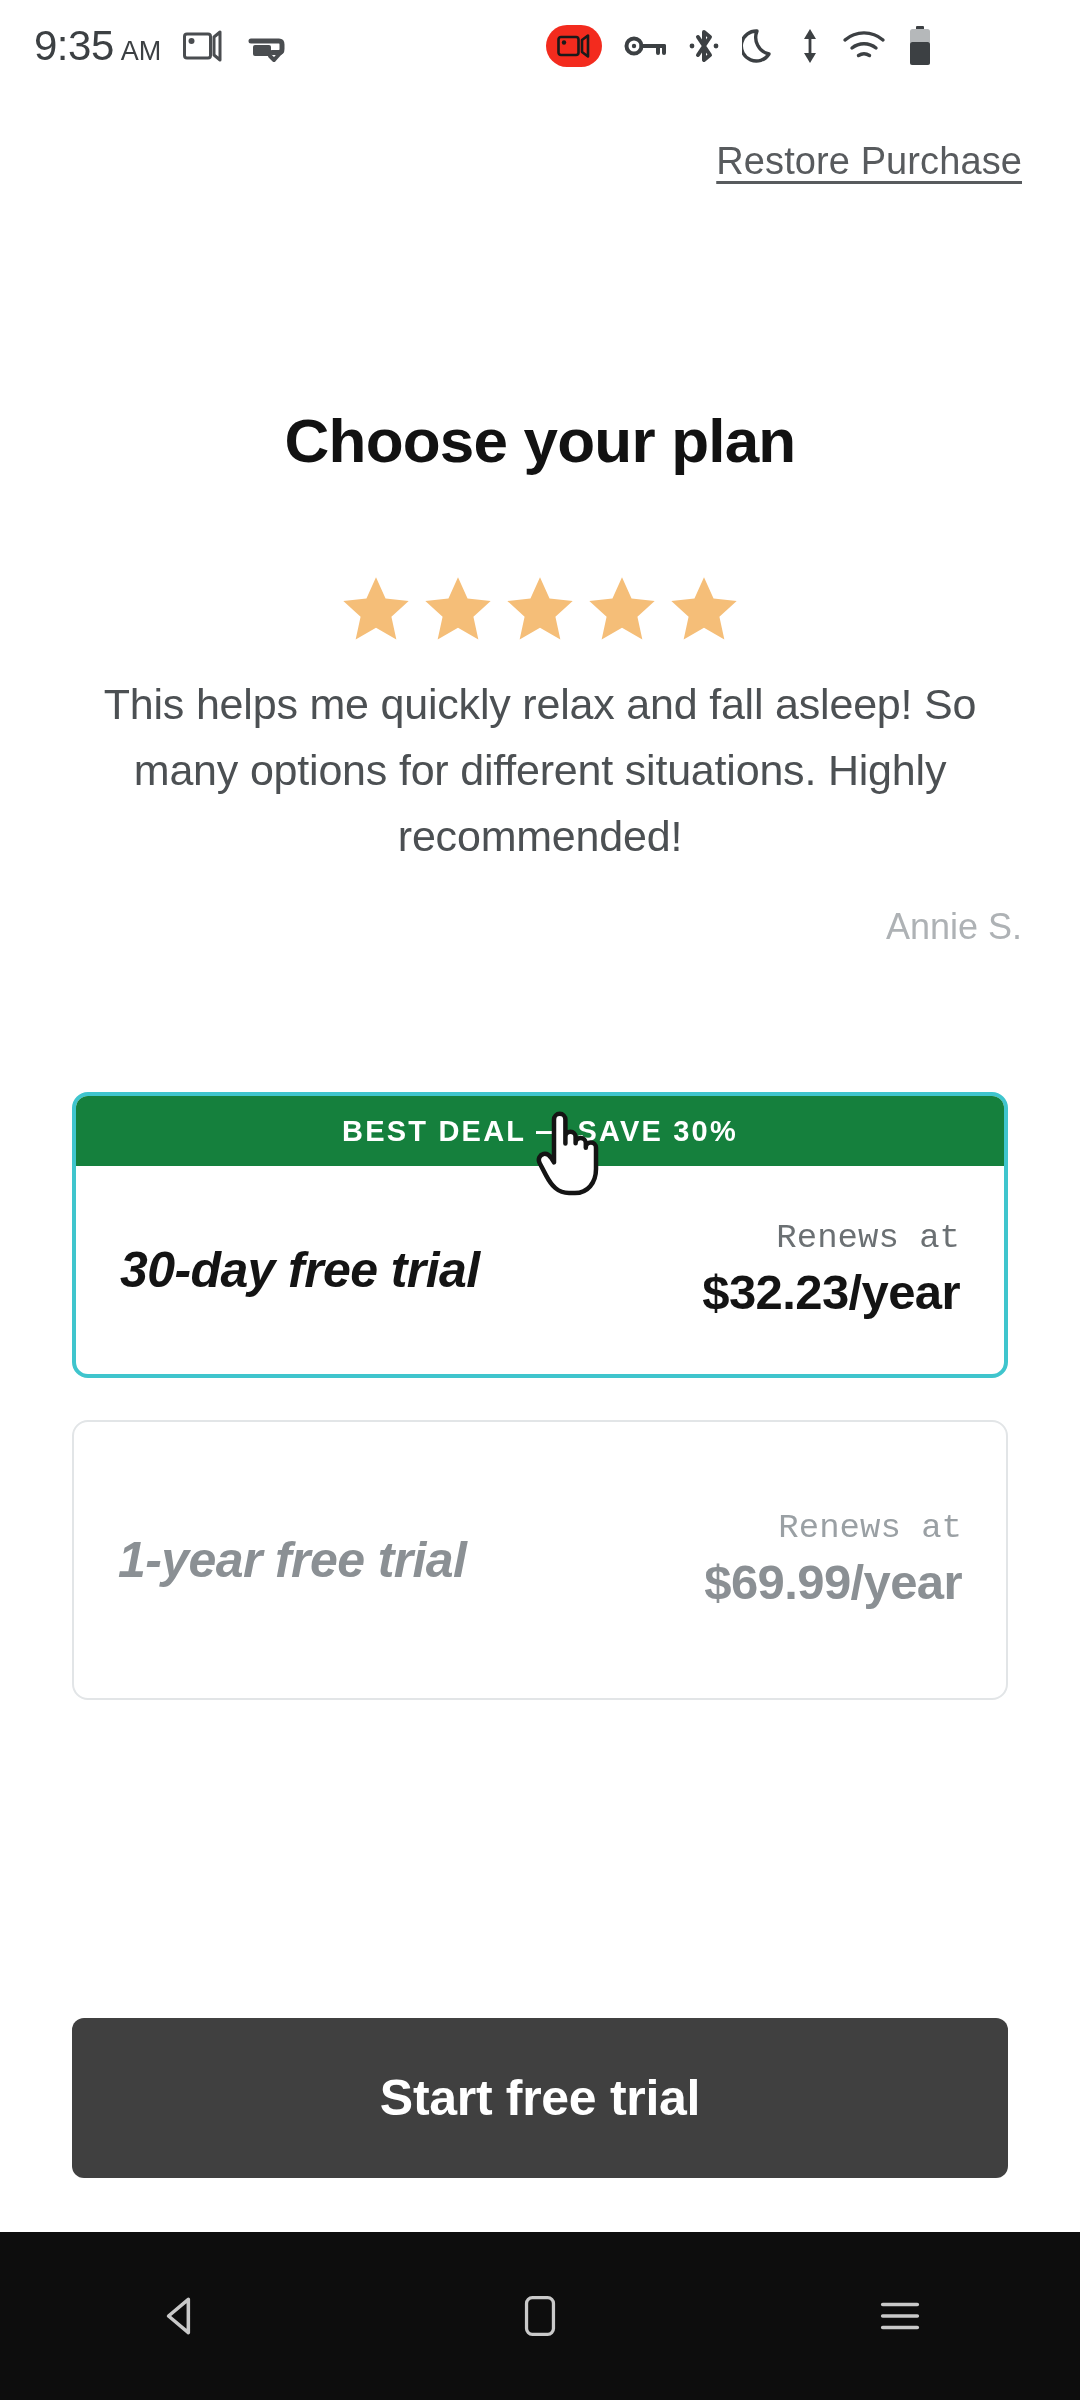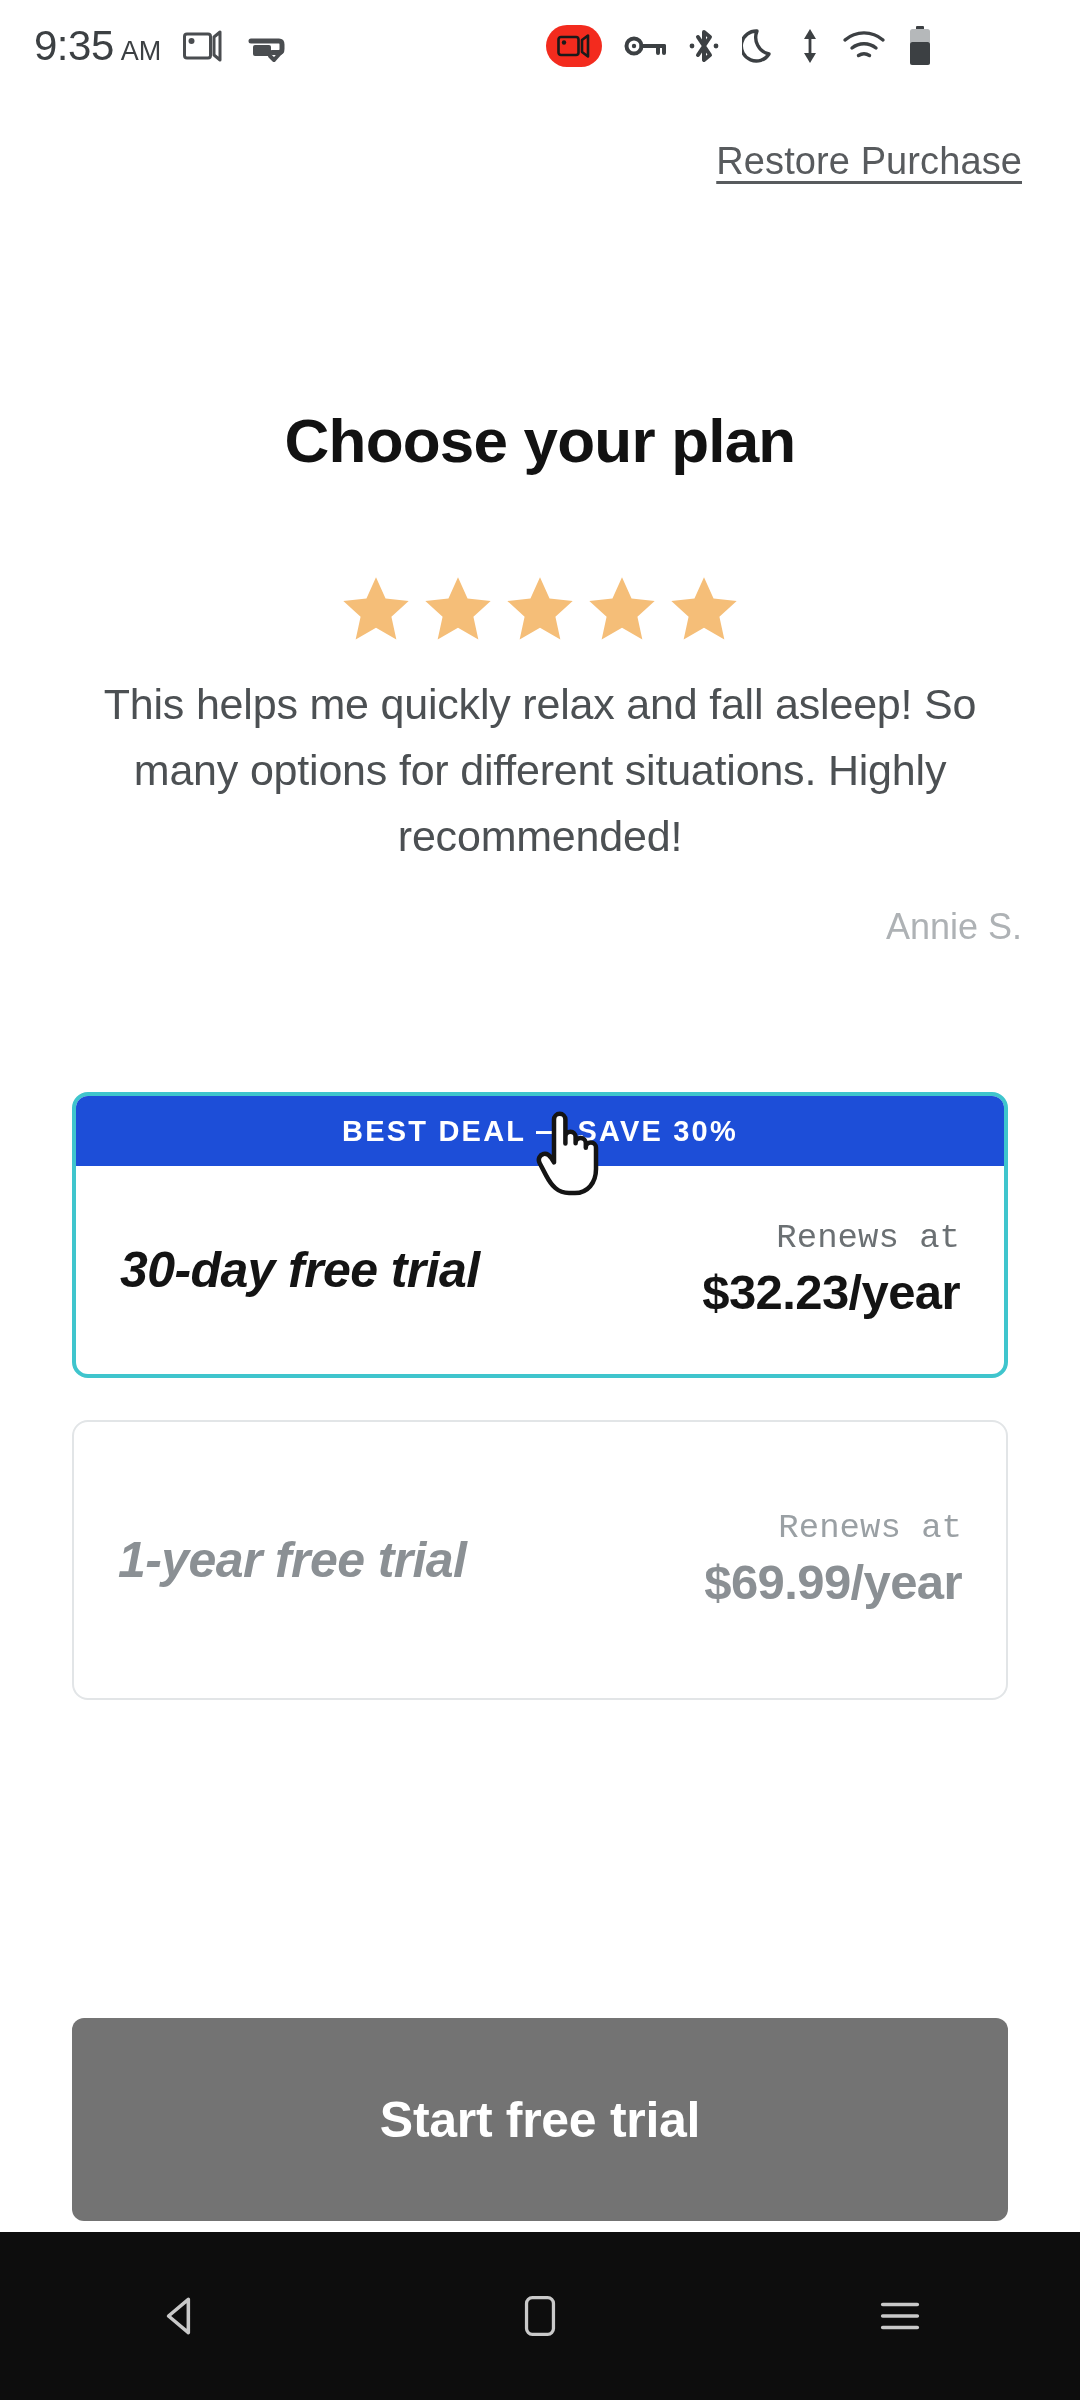--- a/index.html
+++ b/index.html
@@ -70,21 +70,21 @@
   .plan-card {
     position:relative; width:936px; border-radius:16px; background:#fff;
   }
   .plan-card.selected {
     border:4px solid #3fc5cd; overflow:hidden;
   }
   .plan-card.unselected {
     border:2px solid #e2e5e7; margin-top:42px;
   }
   .best-banner {
-    height:70px; background:#1d4ed8;
+    height:70px; background:#15803d;
     display:flex; align-items:center; justify-content:center;
     font-size:29px; font-weight:700; color:#ffffff; letter-spacing:2.2px;
   }
   .plan-body {
     height:208px; display:flex; align-items:center;
     justify-content:space-between; padding:0 44px;
   }
   .plan-card.unselected .plan-body { height:276px; }
   .plan-name {
     font-size:50px; font-weight:700; color:#141414; letter-spacing:-0.6px;font-style:italic;
@@ -94,22 +94,22 @@
   .renews-label { font-size:34px; color:#6b7073; line-height:1.35;font-family:Liberation Mono, monospace; }
   .plan-card.unselected .renews-label { color:#9aa0a4; }
   .plan-price {
     font-size:49px; font-weight:700; color:#141414;
     letter-spacing:-0.6px; line-height:1.25;
   }
   .plan-card.unselected .plan-price { color:#8b9094; }
 
   
   .cta {
-    position:absolute; left:72px; top:2018px; width:936px; height:203px;
-    background:#737373; border-radius:12px; border:none;
+    position:absolute; left:72px; top:2018px; width:936px; height:160px;
+    background:#404040; border-radius:12px; border:none;
     display:flex; align-items:center; justify-content:center;
     font-family:"Liberation Sans", sans-serif;
     font-size:50px; font-weight:700; color:#ffffff; letter-spacing:-0.3px;
     cursor:pointer;
   }
 
   
   .navbar {
     position:absolute; bottom:0; left:0; width:1080px; height:168px;
     background:#0d0d0d; display:flex; align-items:center;

